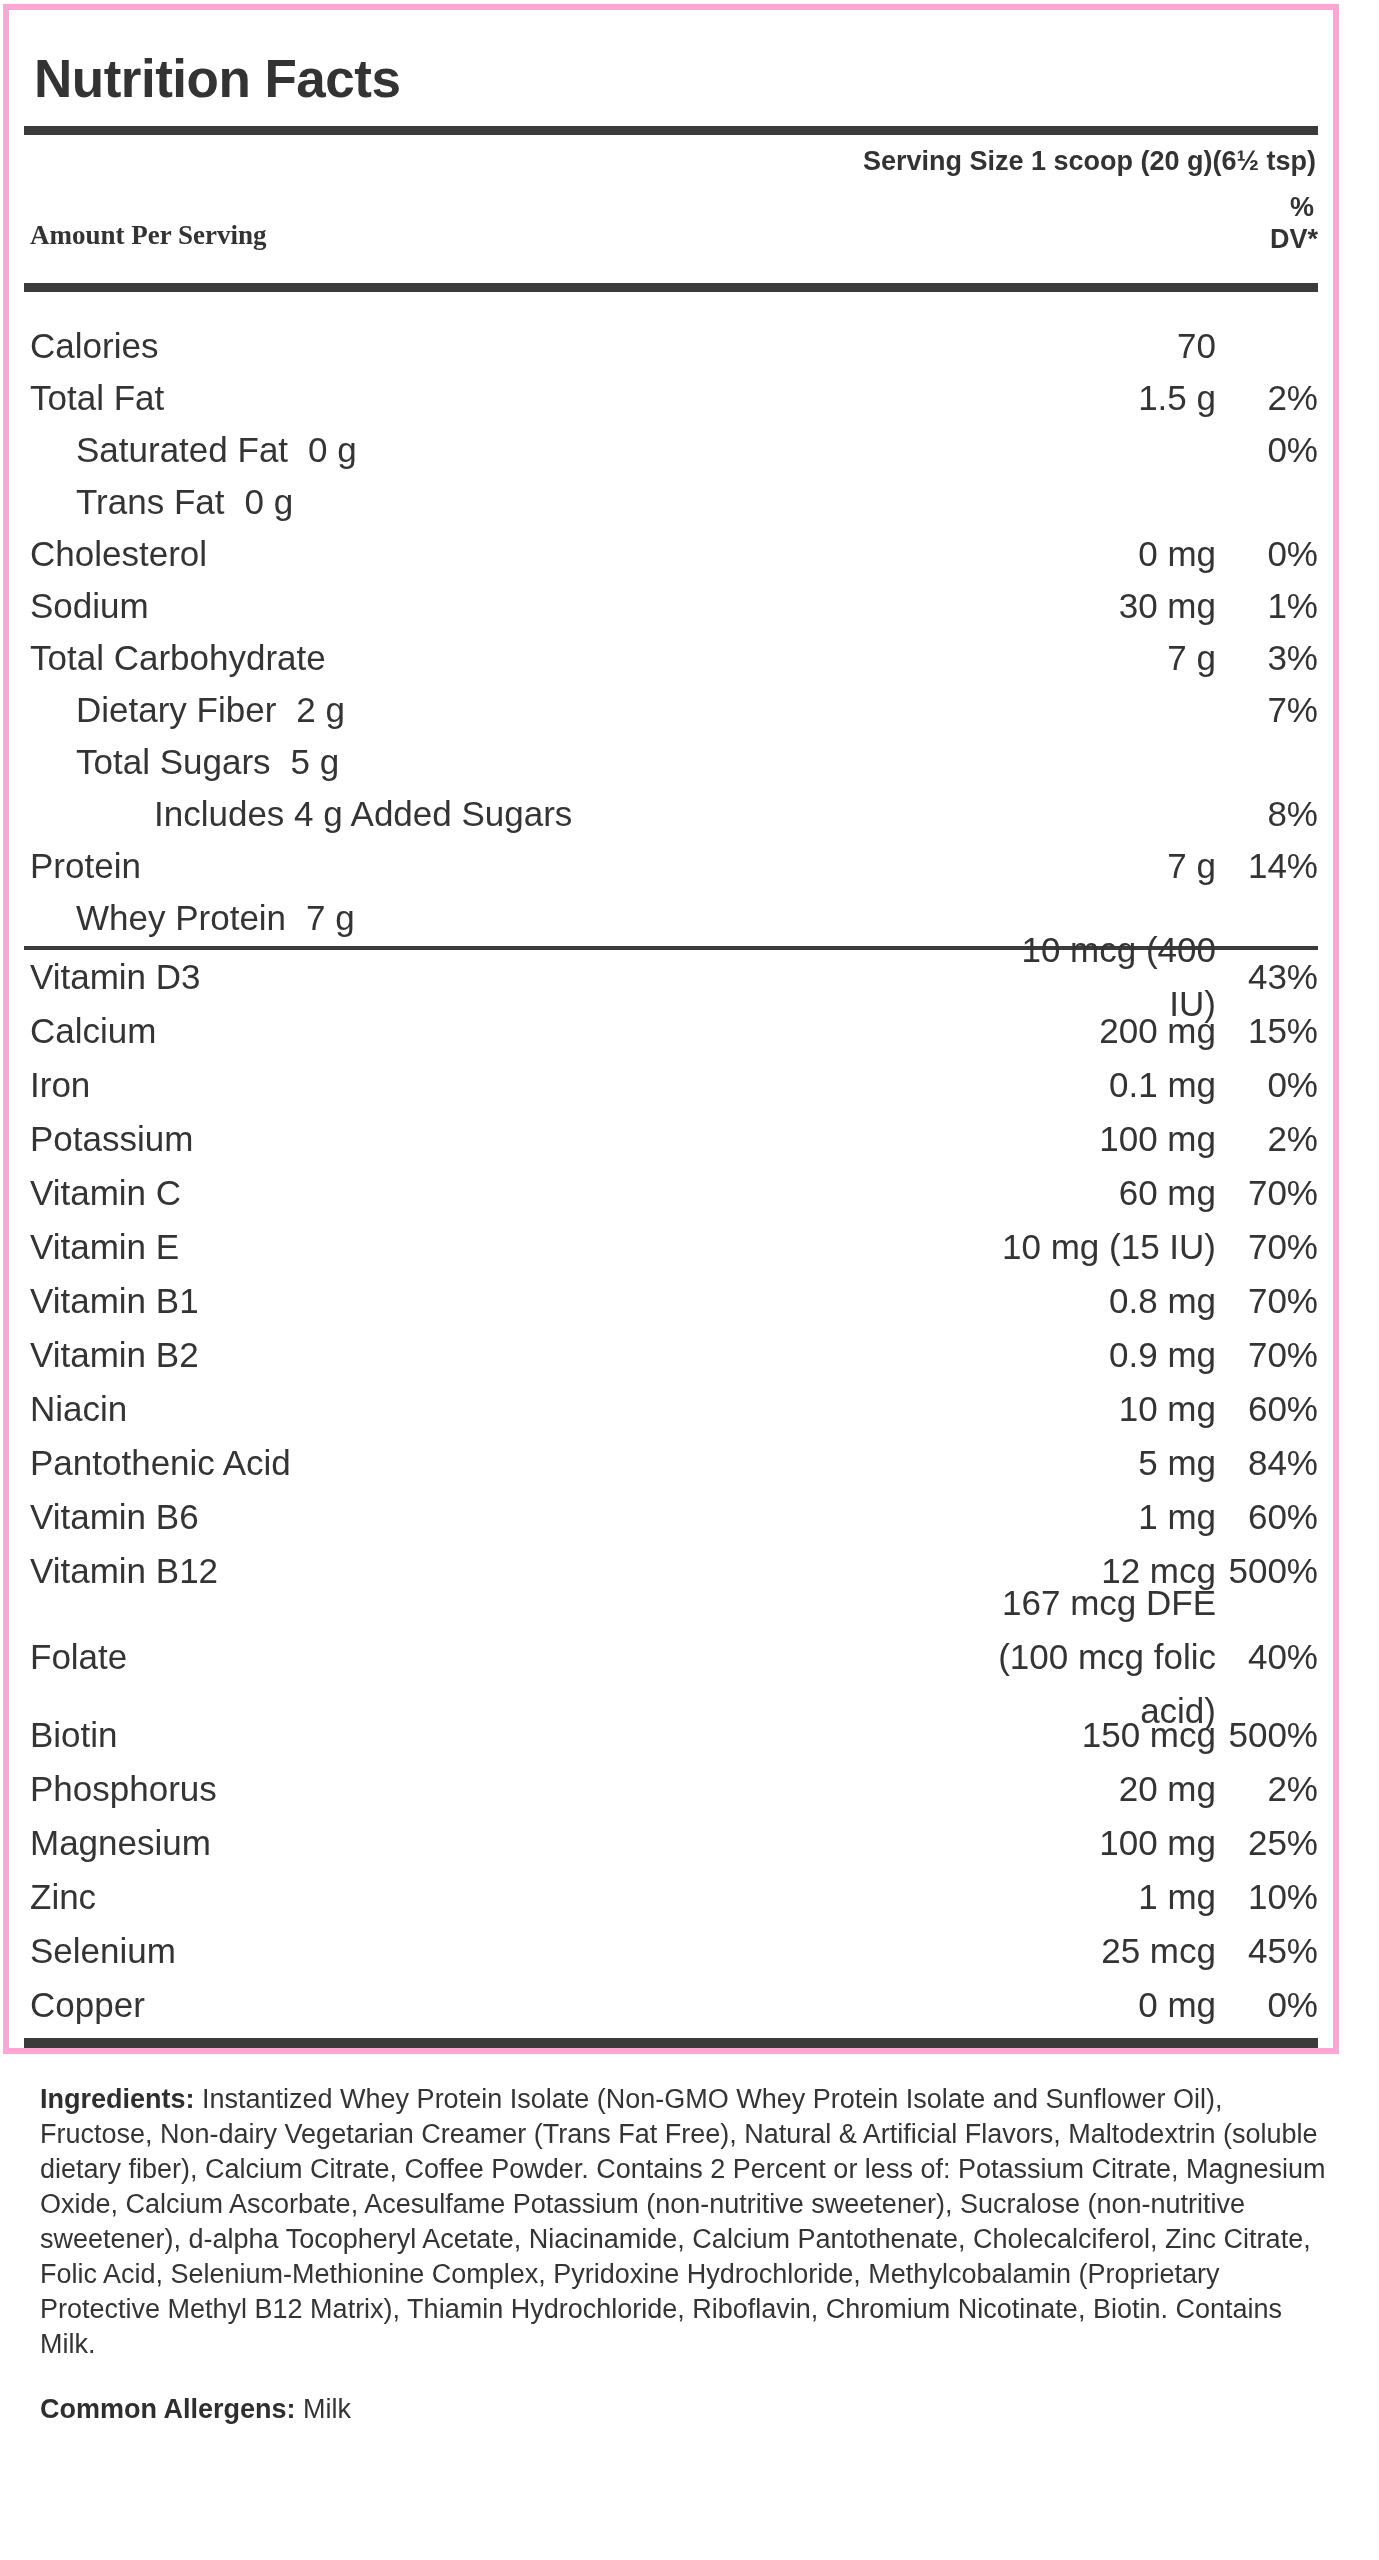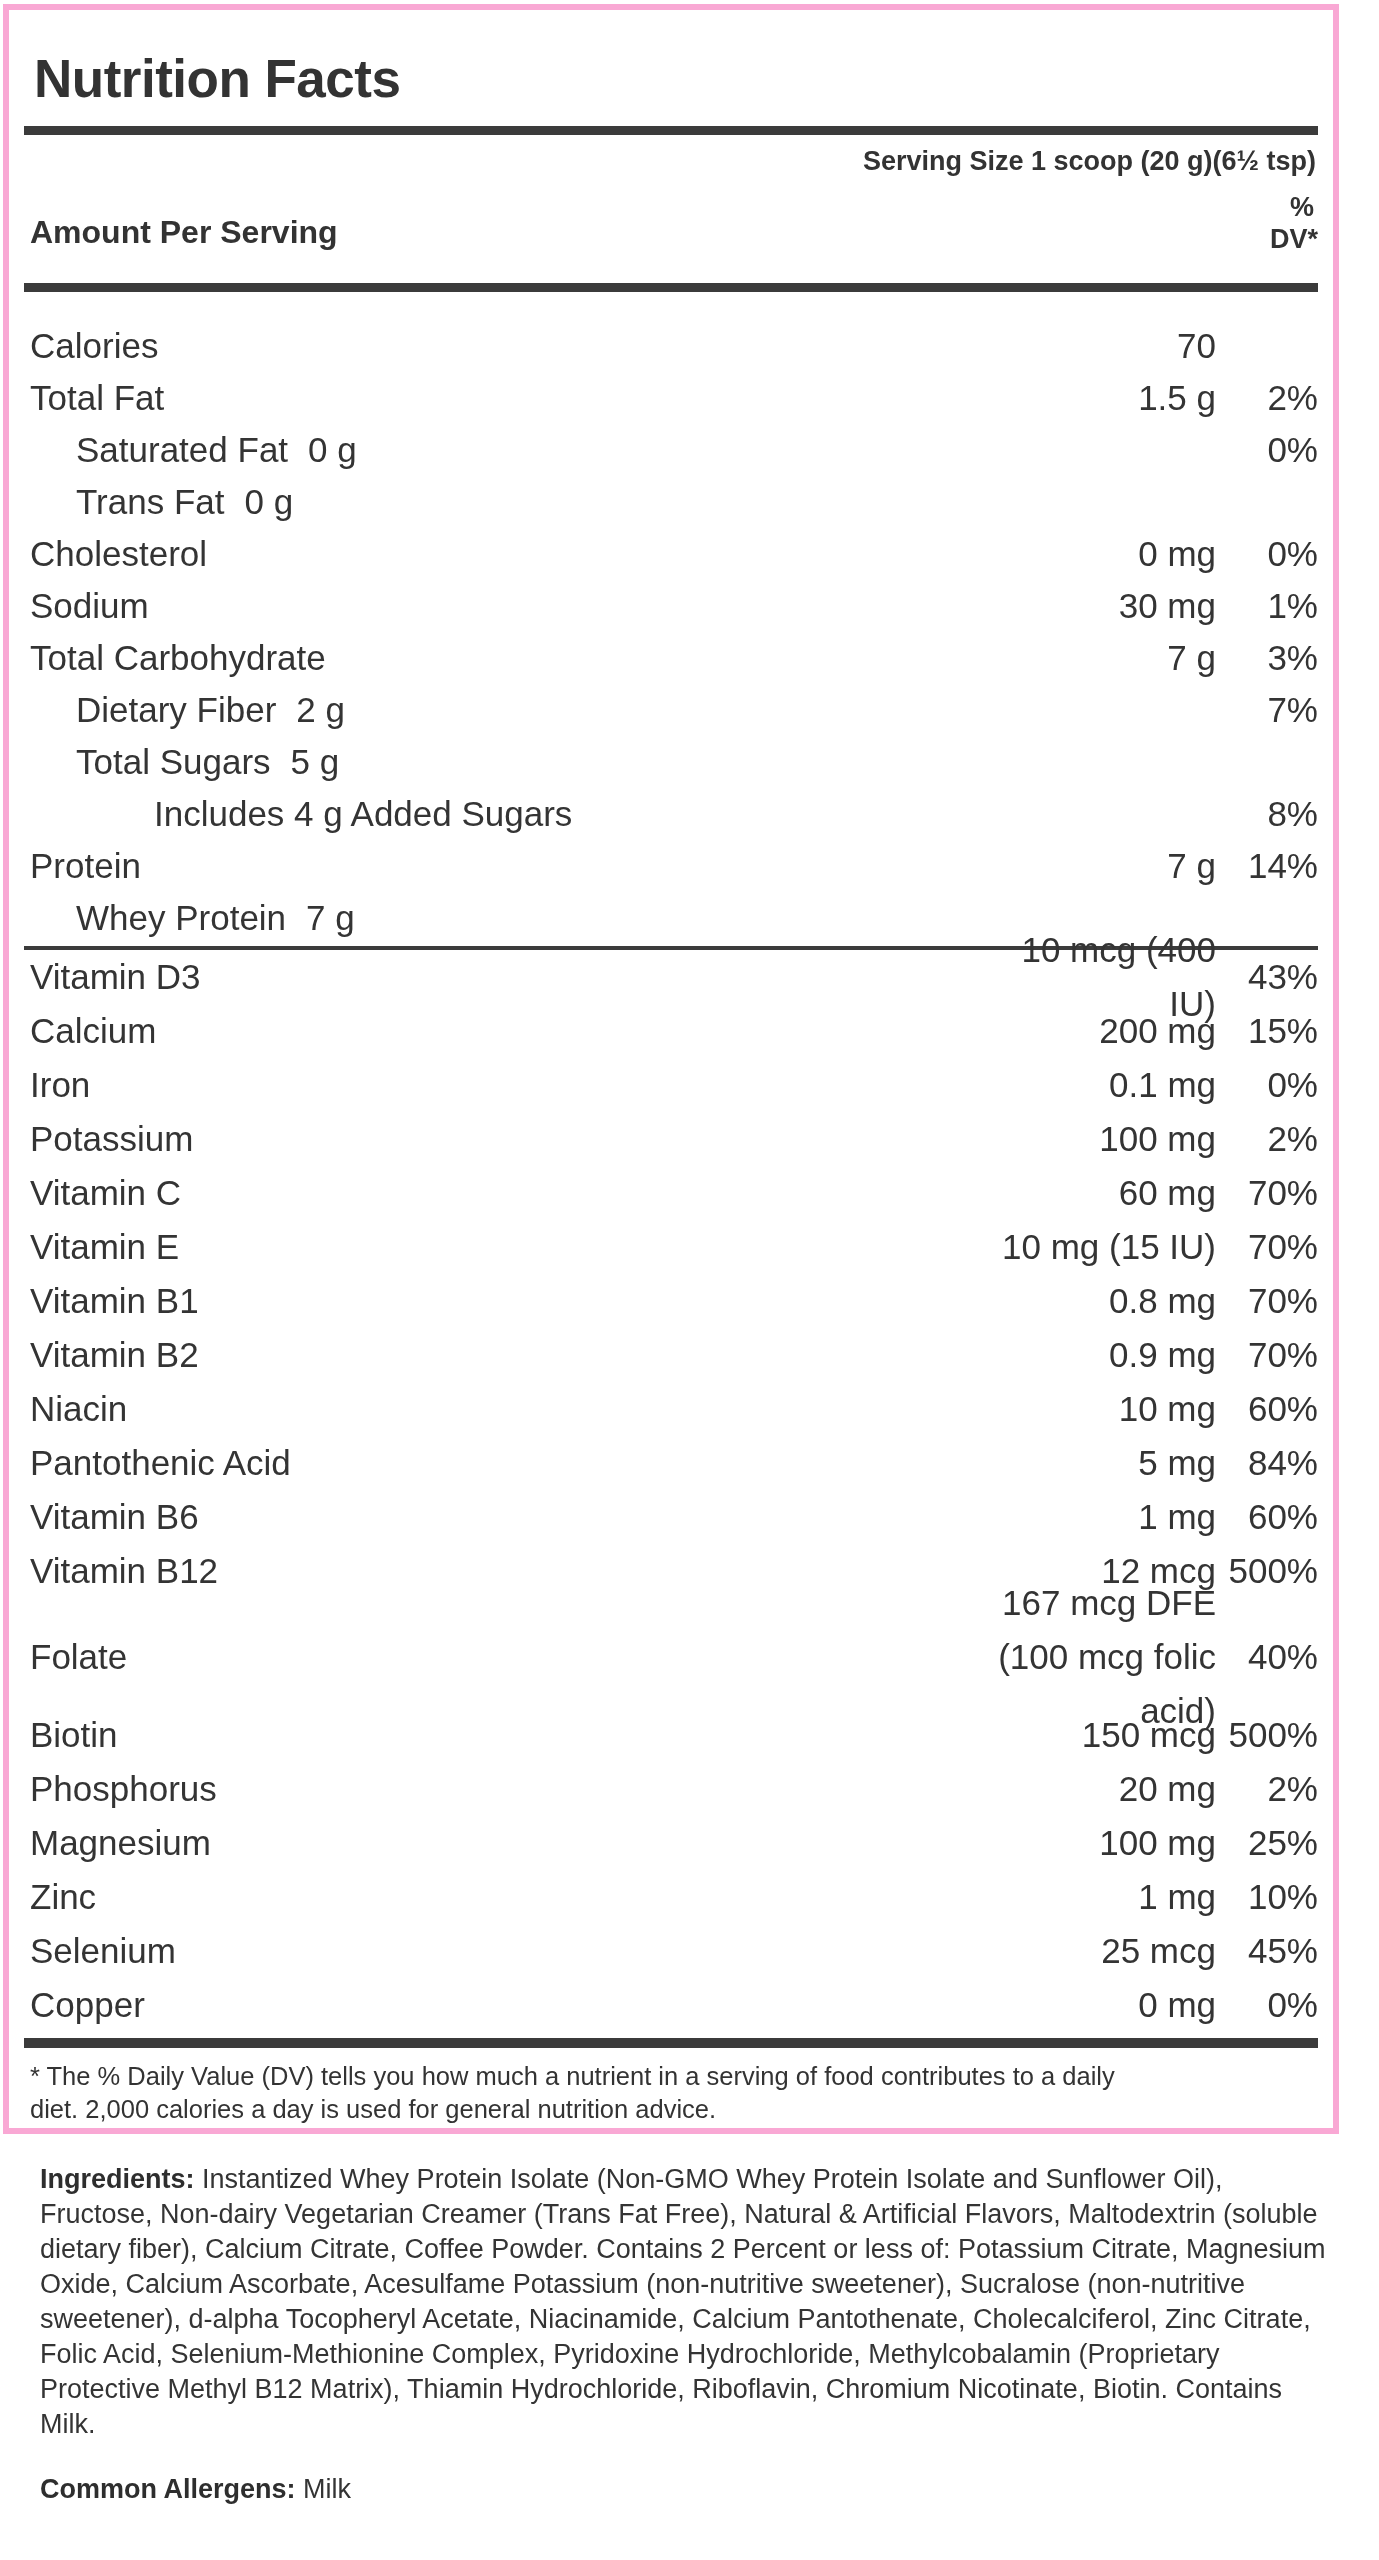--- a/index.html
+++ b/index.html
@@ -24,21 +24,21 @@
   .bar { background:#3b3b3b; }
   .bar-top     { height:9px;  margin-top:18px; }
   .serving {
     text-align:right; font-weight:bold; font-size:27px;
     margin-top:10px; padding-right:2px; line-height:1.25;
   }
   .aps {
     display:flex; justify-content:space-between; align-items:flex-end;
     margin-top:12px;
   }
-  .aps-left  { font-weight:bold; font-size:32px; padding:0 0 4px 6px; }
+  .aps-left  { font-weight:bold; font-size:27px; padding:0 0 4px 6px;font-family:Liberation Serif, serif; }
   .aps-right { text-align:right; font-weight:bold; font-size:27px; line-height:32px; }
   .aps-right .l1 { padding-right:4px; }
   .bar-header  { height:9px;  margin-top:28px; }
   .rows.macro  { margin-top:28px; }
   .row {
     display:flex; align-items:center;
     height:52px; font-size:35px; padding-left:6px;
     color:#343434;
   }
   .rows.micro .row { height:54px; }
@@ -339,21 +339,17 @@
     <span class="qty"></span>
     <span class="fill"></span>
     <span class="amt">0 mg</span>
     <span class="dv">0%</span>
   </div>
 
 </div>
 
   <div class="bar bar-bottom"></div>
 
-  <div class="footnote">
-    <div>* The % Daily Value (DV) tells you how much a nutrient in a serving of food contributes to a daily</div>
-    <div>diet. 2,000 calories a day is used for general nutrition advice.</div>
-  </div>
 </section>
 
 <p class="ingredients"><b>Ingredients:</b><span> Instantized Whey Protein Isolate (Non-GMO Whey Protein Isolate and Sunflower Oil), Fructose, Non-dairy Vegetarian Creamer (Trans Fat Free), Natural &amp; Artificial Flavors, Maltodextrin (soluble dietary fiber), Calcium Citrate, Coffee Powder. Contains 2 Percent or less of: Potassium Citrate, Magnesium Oxide, Calcium Ascorbate, Acesulfame Potassium (non-nutritive sweetener), Sucralose (non-nutritive sweetener), d-alpha Tocopheryl Acetate, Niacinamide, Calcium Pantothenate, Cholecalciferol, Zinc Citrate, Folic Acid, Selenium-Methionine Complex, Pyridoxine Hydrochloride, Methylcobalamin (Proprietary Protective Methyl B12 Matrix), Thiamin Hydrochloride, Riboflavin, Chromium Nicotinate, Biotin. Contains Milk.</span></p>
 
 <p class="allergens"><b>Common Allergens:</b><span> Milk</span></p>
 
 </body></html>

